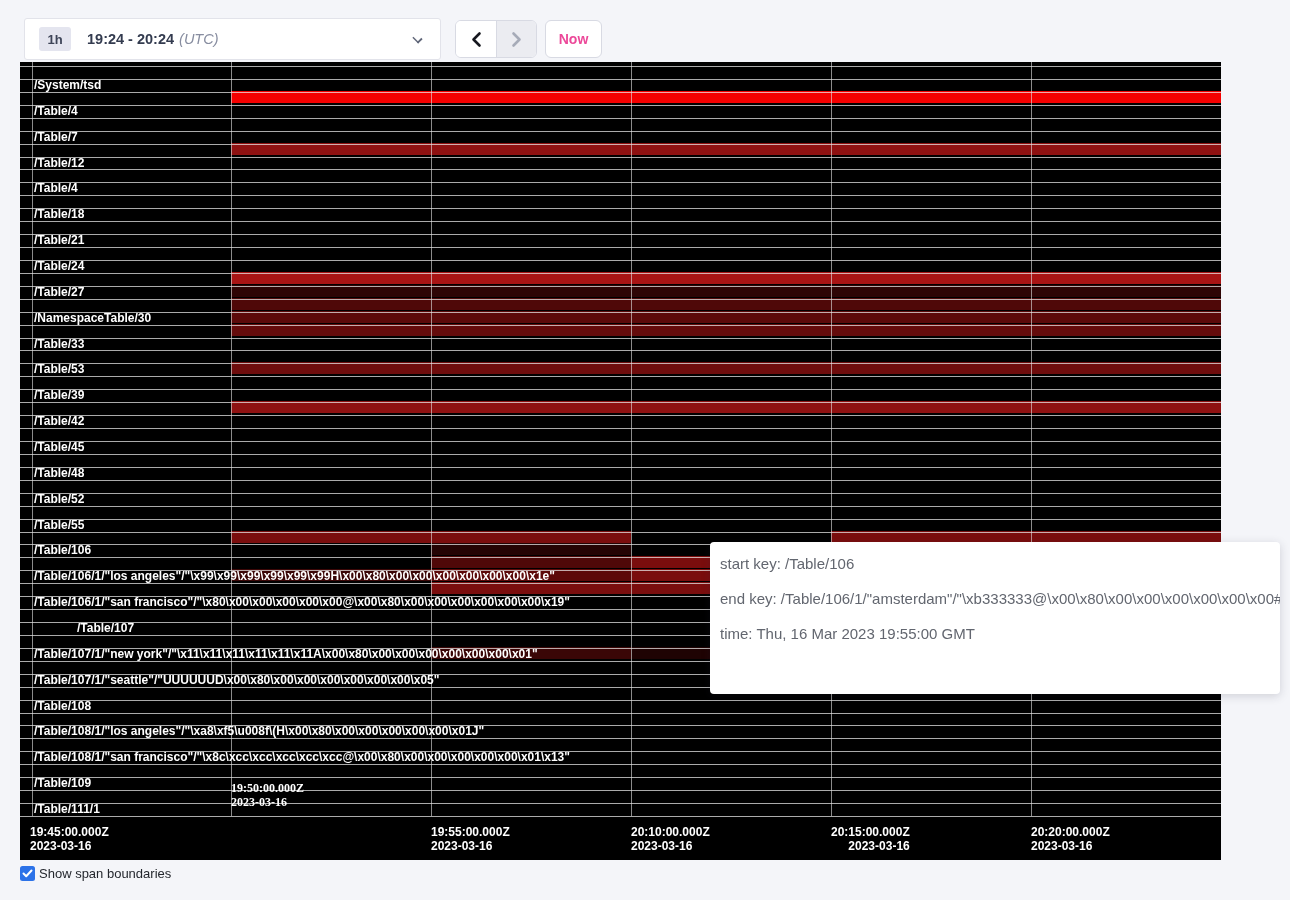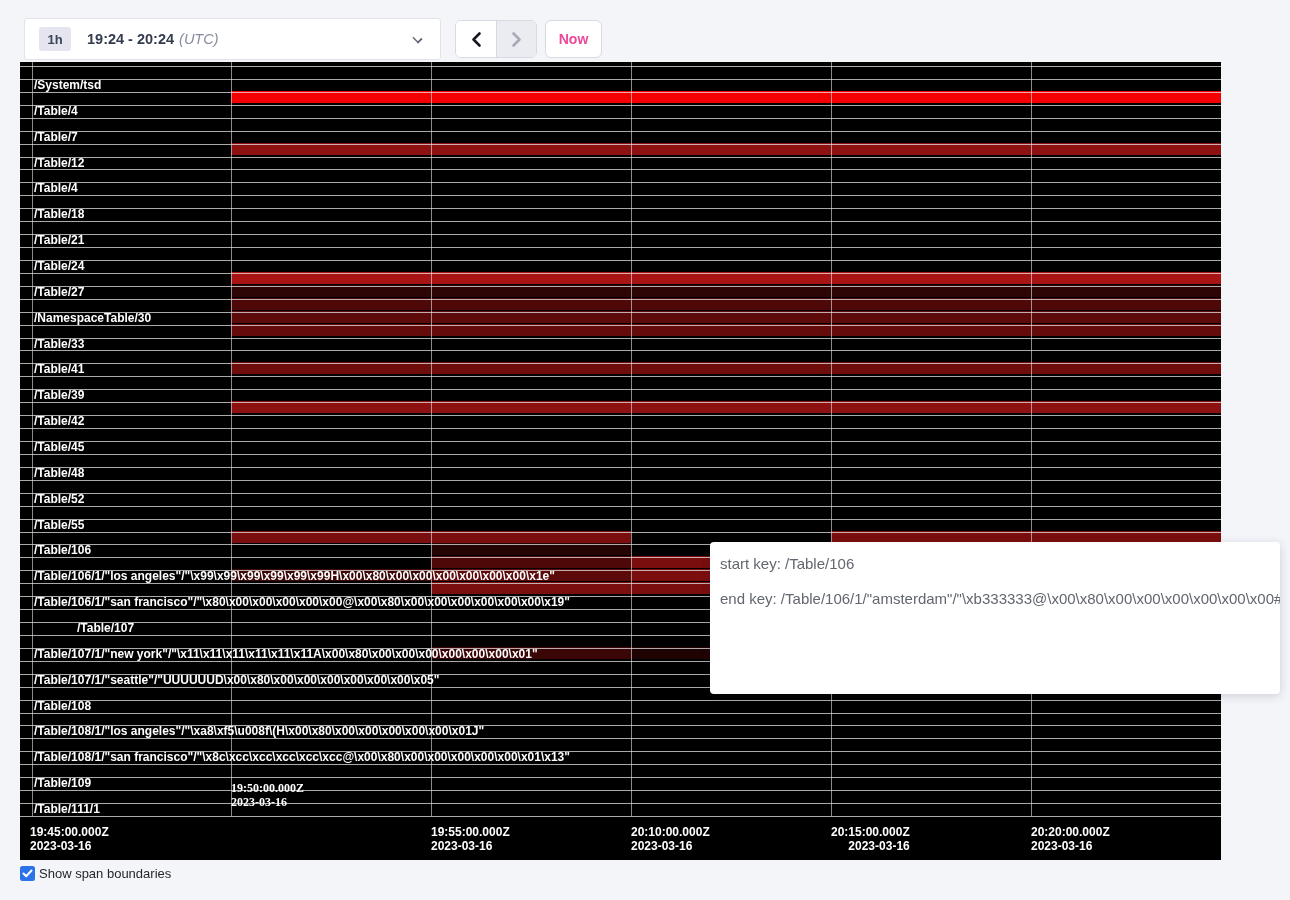--- a/index.html
+++ b/index.html
@@ -192,21 +192,21 @@
     <div class="kv-rowlabel" style="top: 42.793px;">/Table/4</div>
     <div class="kv-rowlabel" style="top: 68.655px;">/Table/7</div>
     <div class="kv-rowlabel" style="top: 94.517px;">/Table/12</div>
     <div class="kv-rowlabel" style="top: 120.379px;">/Table/4</div>
     <div class="kv-rowlabel" style="top: 146.241px;">/Table/18</div>
     <div class="kv-rowlabel" style="top: 172.103px;">/Table/21</div>
     <div class="kv-rowlabel" style="top: 197.965px;">/Table/24</div>
     <div class="kv-rowlabel" style="top: 223.827px;">/Table/27</div>
     <div class="kv-rowlabel" style="top: 249.689px;">/NamespaceTable/30</div>
     <div class="kv-rowlabel" style="top: 275.551px;">/Table/33</div>
-    <div class="kv-rowlabel" style="top: 301.413px;">/Table/41</div>
+    <div class="kv-rowlabel" style="top: 301.413px;">/Table/53</div>
     <div class="kv-rowlabel" style="top: 327.275px;">/Table/39</div>
     <div class="kv-rowlabel" style="top: 353.137px;">/Table/42</div>
     <div class="kv-rowlabel" style="top: 378.999px;">/Table/45</div>
     <div class="kv-rowlabel" style="top: 404.861px;">/Table/48</div>
     <div class="kv-rowlabel" style="top: 430.723px;">/Table/52</div>
     <div class="kv-rowlabel" style="top: 456.585px;">/Table/55</div>
     <div class="kv-rowlabel" style="top: 482.447px;">/Table/106</div>
     <div class="kv-rowlabel" style="top: 508.309px;">/Table/106/1/"los angeles"/"\x99\x99\x99\x99\x99\x99H\x00\x80\x00\x00\x00\x00\x00\x00\x1e"</div>
     <div class="kv-rowlabel" style="top: 534.171px;">/Table/106/1/"san francisco"/"\x80\x00\x00\x00\x00\x00@\x00\x80\x00\x00\x00\x00\x00\x00\x19"</div>
     <div class="kv-rowlabel" style="top: 560.033px; margin-left: 43px;">/Table/107</div>
@@ -239,20 +239,21 @@
     </div>
     <div class="kv-tick" style="left: 1011px; top: 764px;">
       <div>20:20:00.000Z</div>
       <div>2023-03-16</div>
     </div>
   </div>
 
 <div class="kv-tooltip">
   <div>start key: /Table/106</div>
   <div>end key: /Table/106/1/"amsterdam"/"\xb333333@\x00\x80\x00\x00\x00\x00\x00\x00#"</div>
+  <div>time: Thu, 16 Mar 2023 19:55:00 GMT</div>
 </div>
 
 <div class="footer-row">
   <span class="cb">
     <svg width="11" height="9" viewBox="0 0 11 9">
       <path d="M1.5 4.5 L4.2 7.2 L9.5 1.5" stroke="#fff" stroke-width="2" fill="none" stroke-linecap="round" stroke-linejoin="round"></path>
     </svg>
   </span>
   <span class="cb-label">Show span boundaries</span>
 </div>

